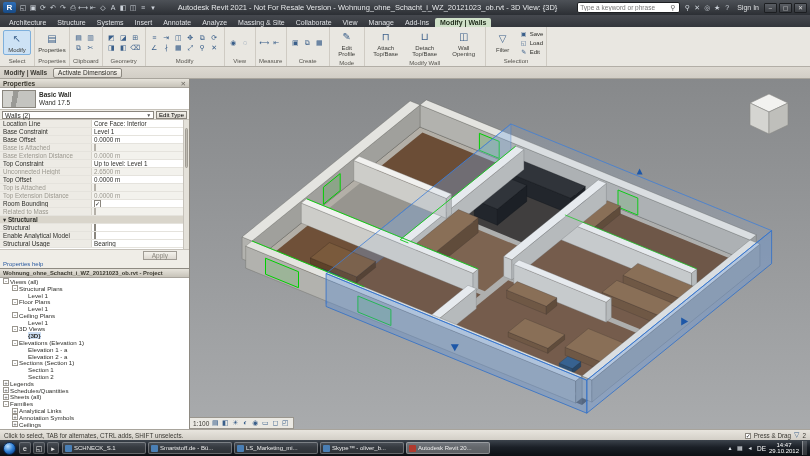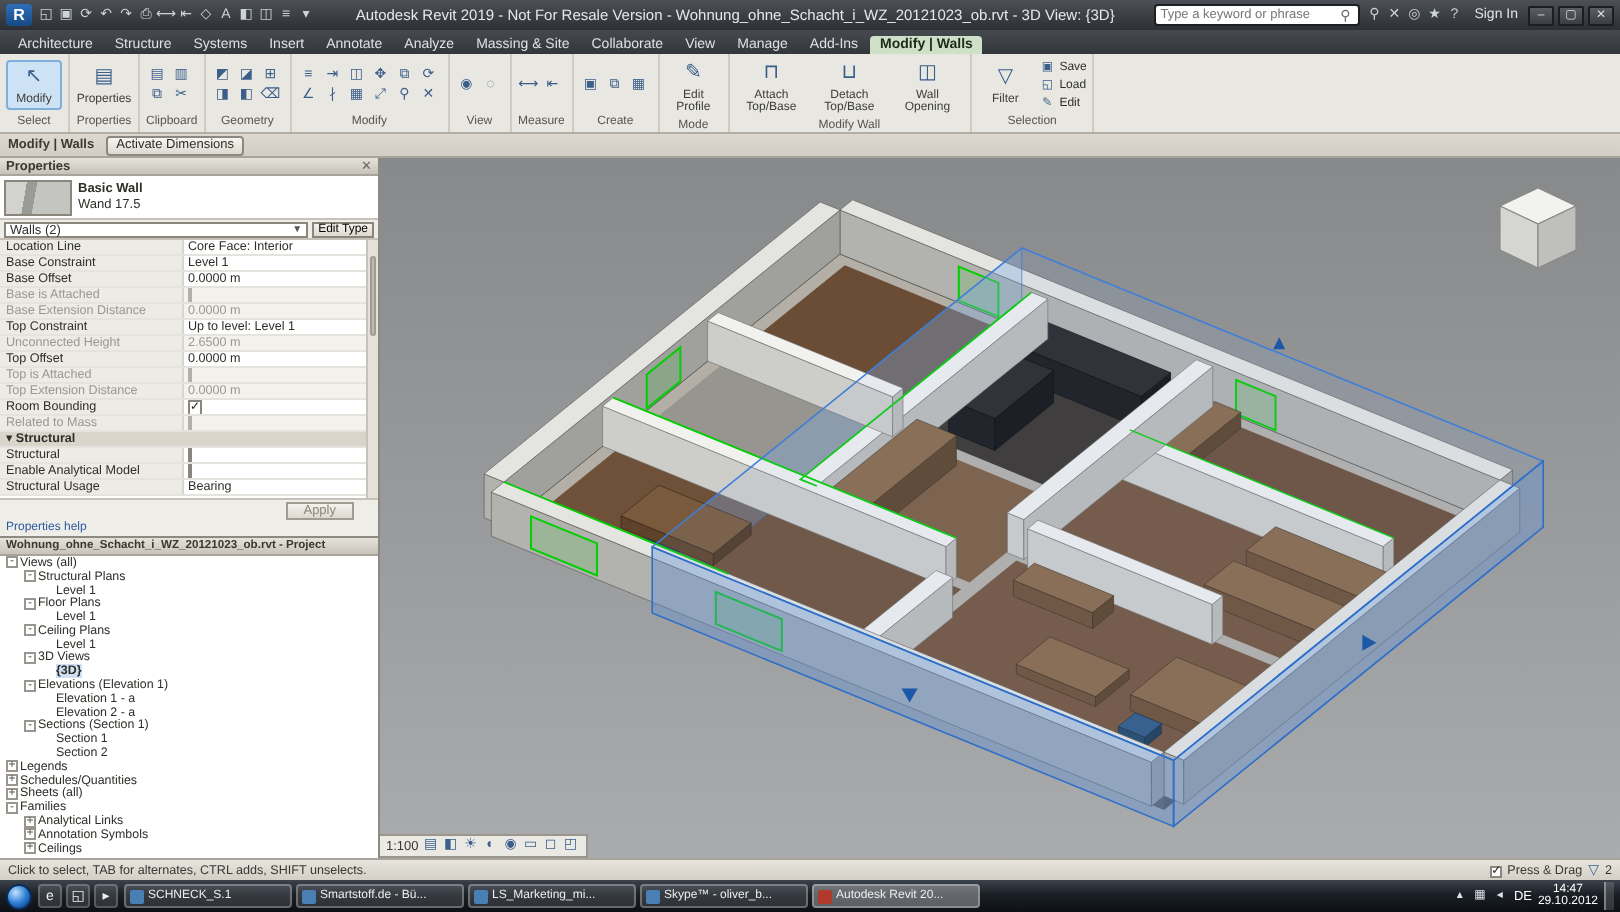--- a/index.html
+++ b/index.html
@@ -123,21 +123,21 @@
         <div class="qicon">⎙</div>
         <div class="qicon">⟷</div>
         <div class="qicon">⇤</div>
         <div class="qicon">◇</div>
         <div class="qicon">A</div>
         <div class="qicon">◧</div>
         <div class="qicon">◫</div>
         <div class="qicon">≡</div>
         <div class="qicon">▾</div>
       </div>
-    <div class="tb-title">Autodesk Revit 2019 - Not For Resale Version - Wohnung_ohne_Schacht_i_WZ_20121023_ob.rvt - 3D View: {3D}</div>
+    <div class="tb-title">Autodesk Revit 2021 - Not For Resale Version - Wohnung_ohne_Schacht_i_WZ_20121023_ob.rvt - 3D View: {3D}</div>
     <div class="searchbox">
       <input placeholder="Type a keyword or phrase" style="">
       <span class="sicon">⚲</span>
     </div>
     <div style="display:flex">
         <div class="qicon">⚲</div>
         <div class="qicon">✕</div>
         <div class="qicon">◎</div>
         <div class="qicon">★</div>
         <div class="qicon">?</div>

